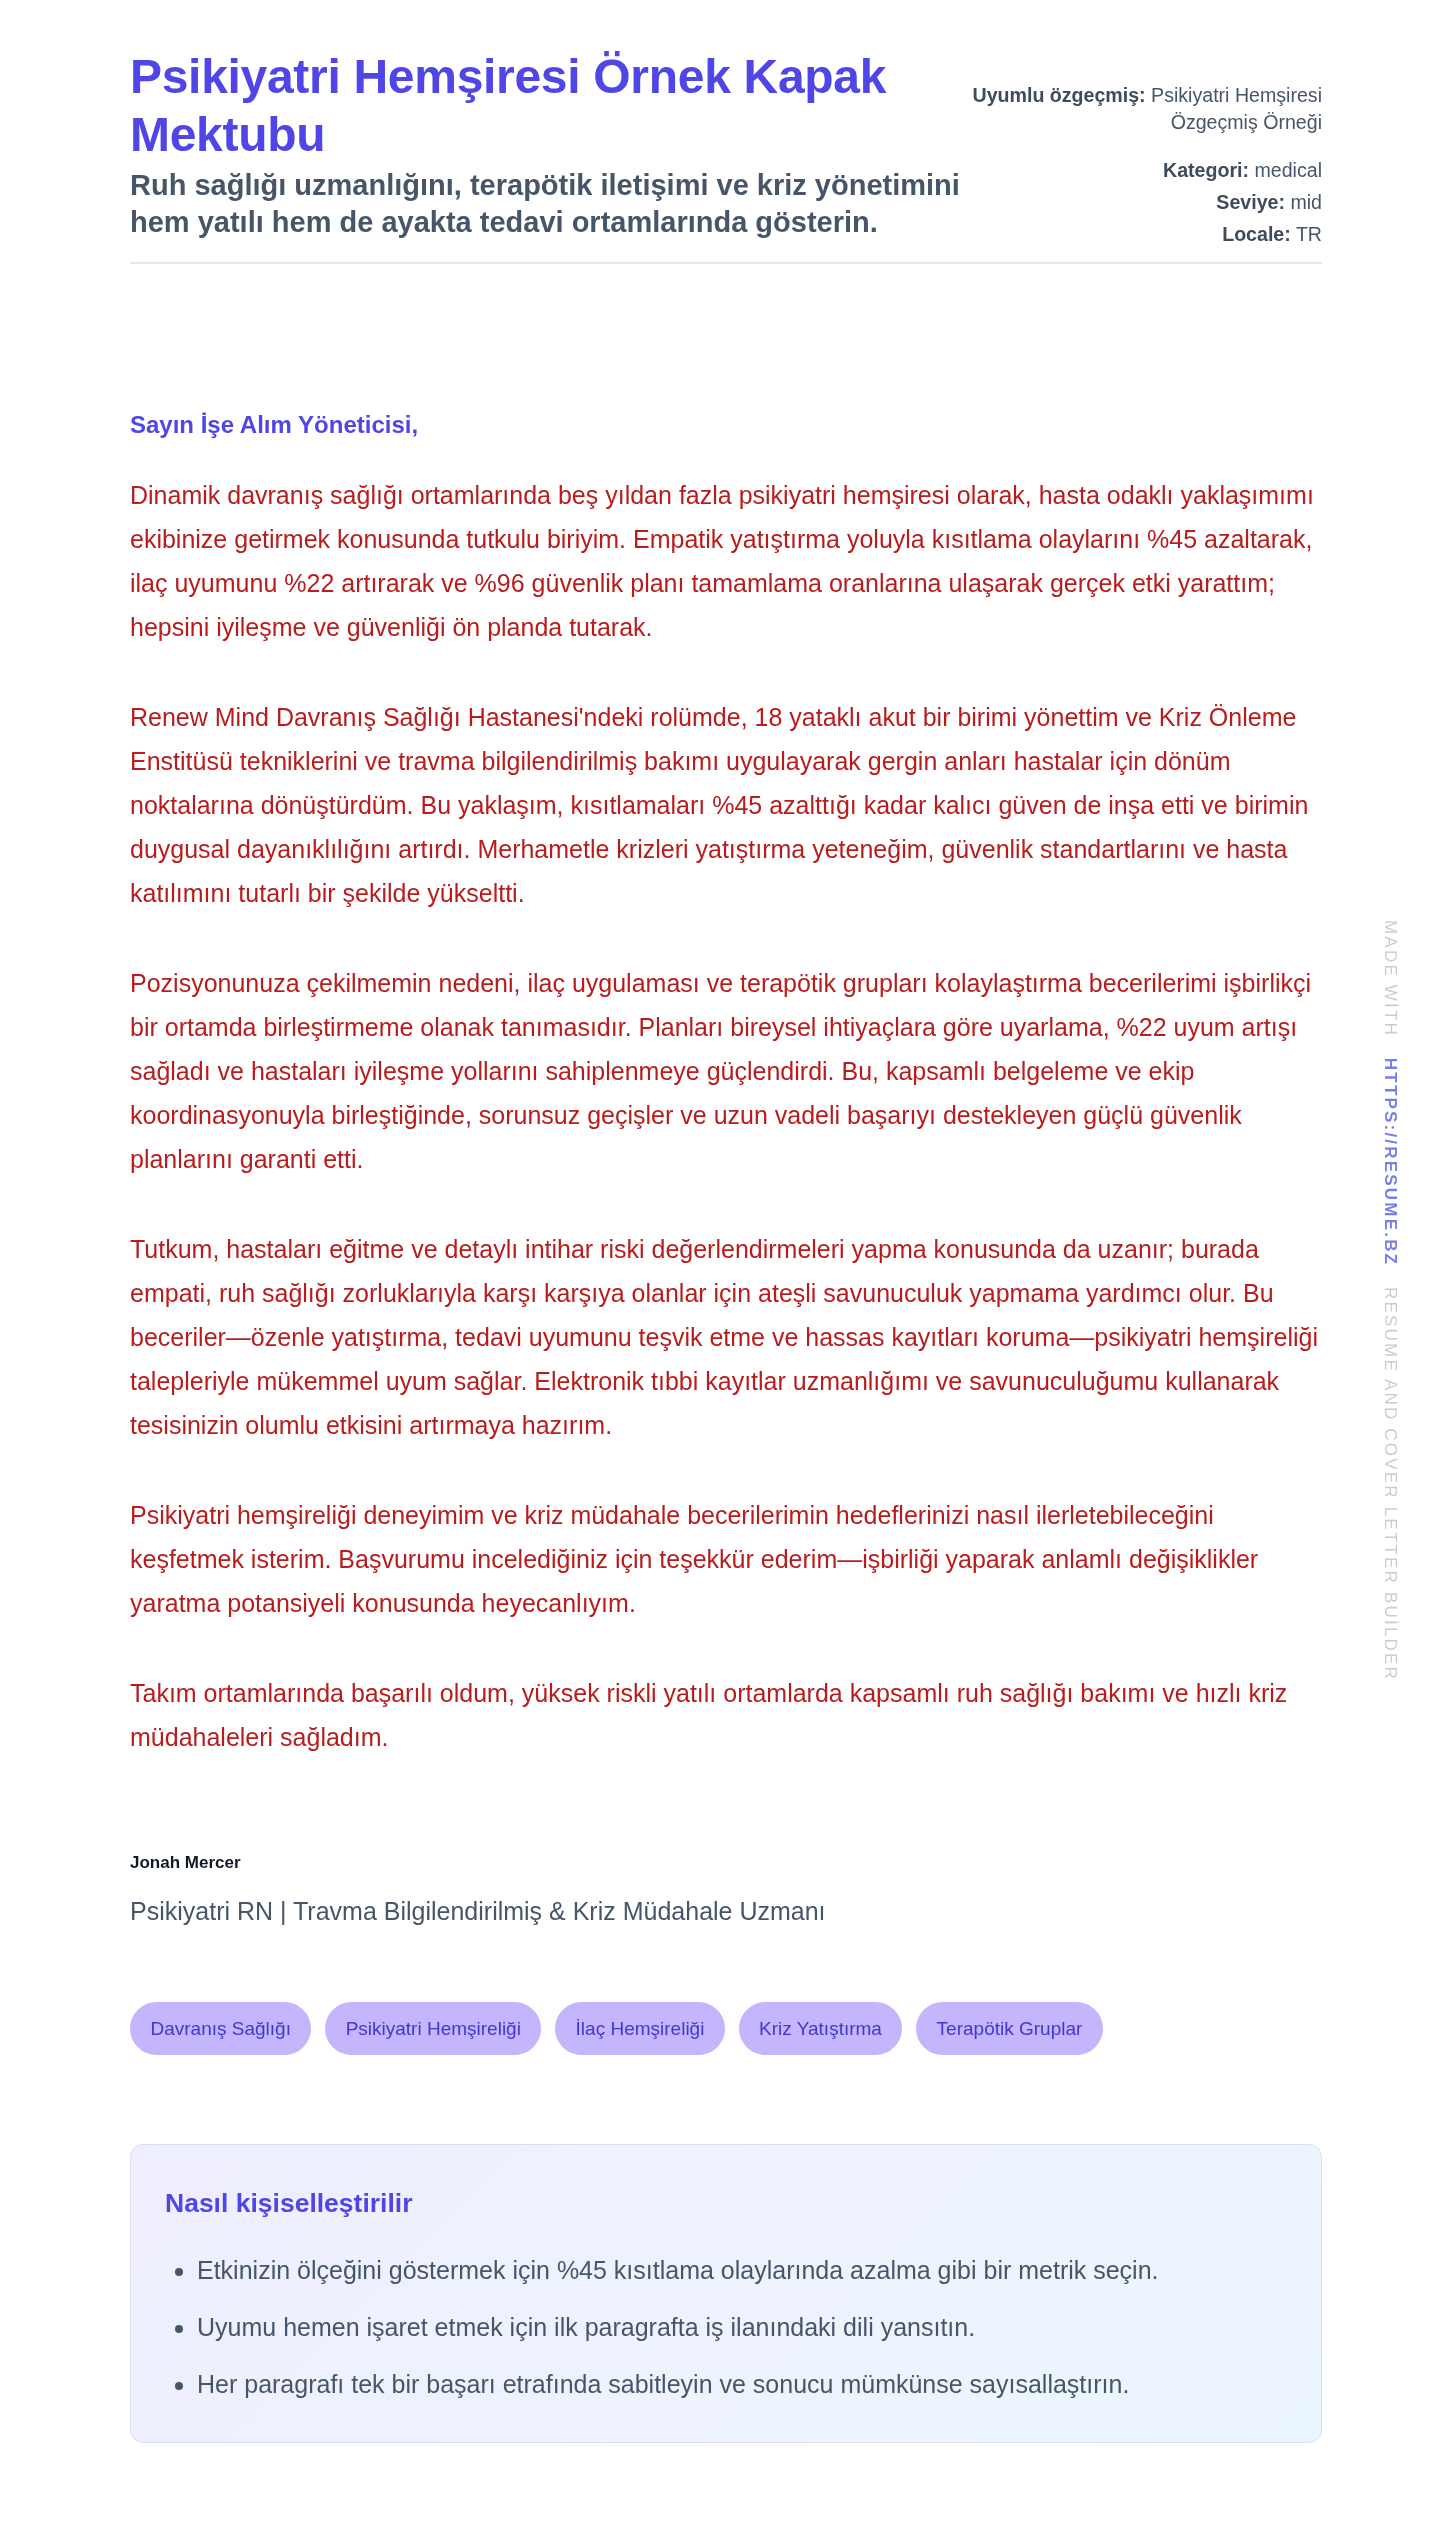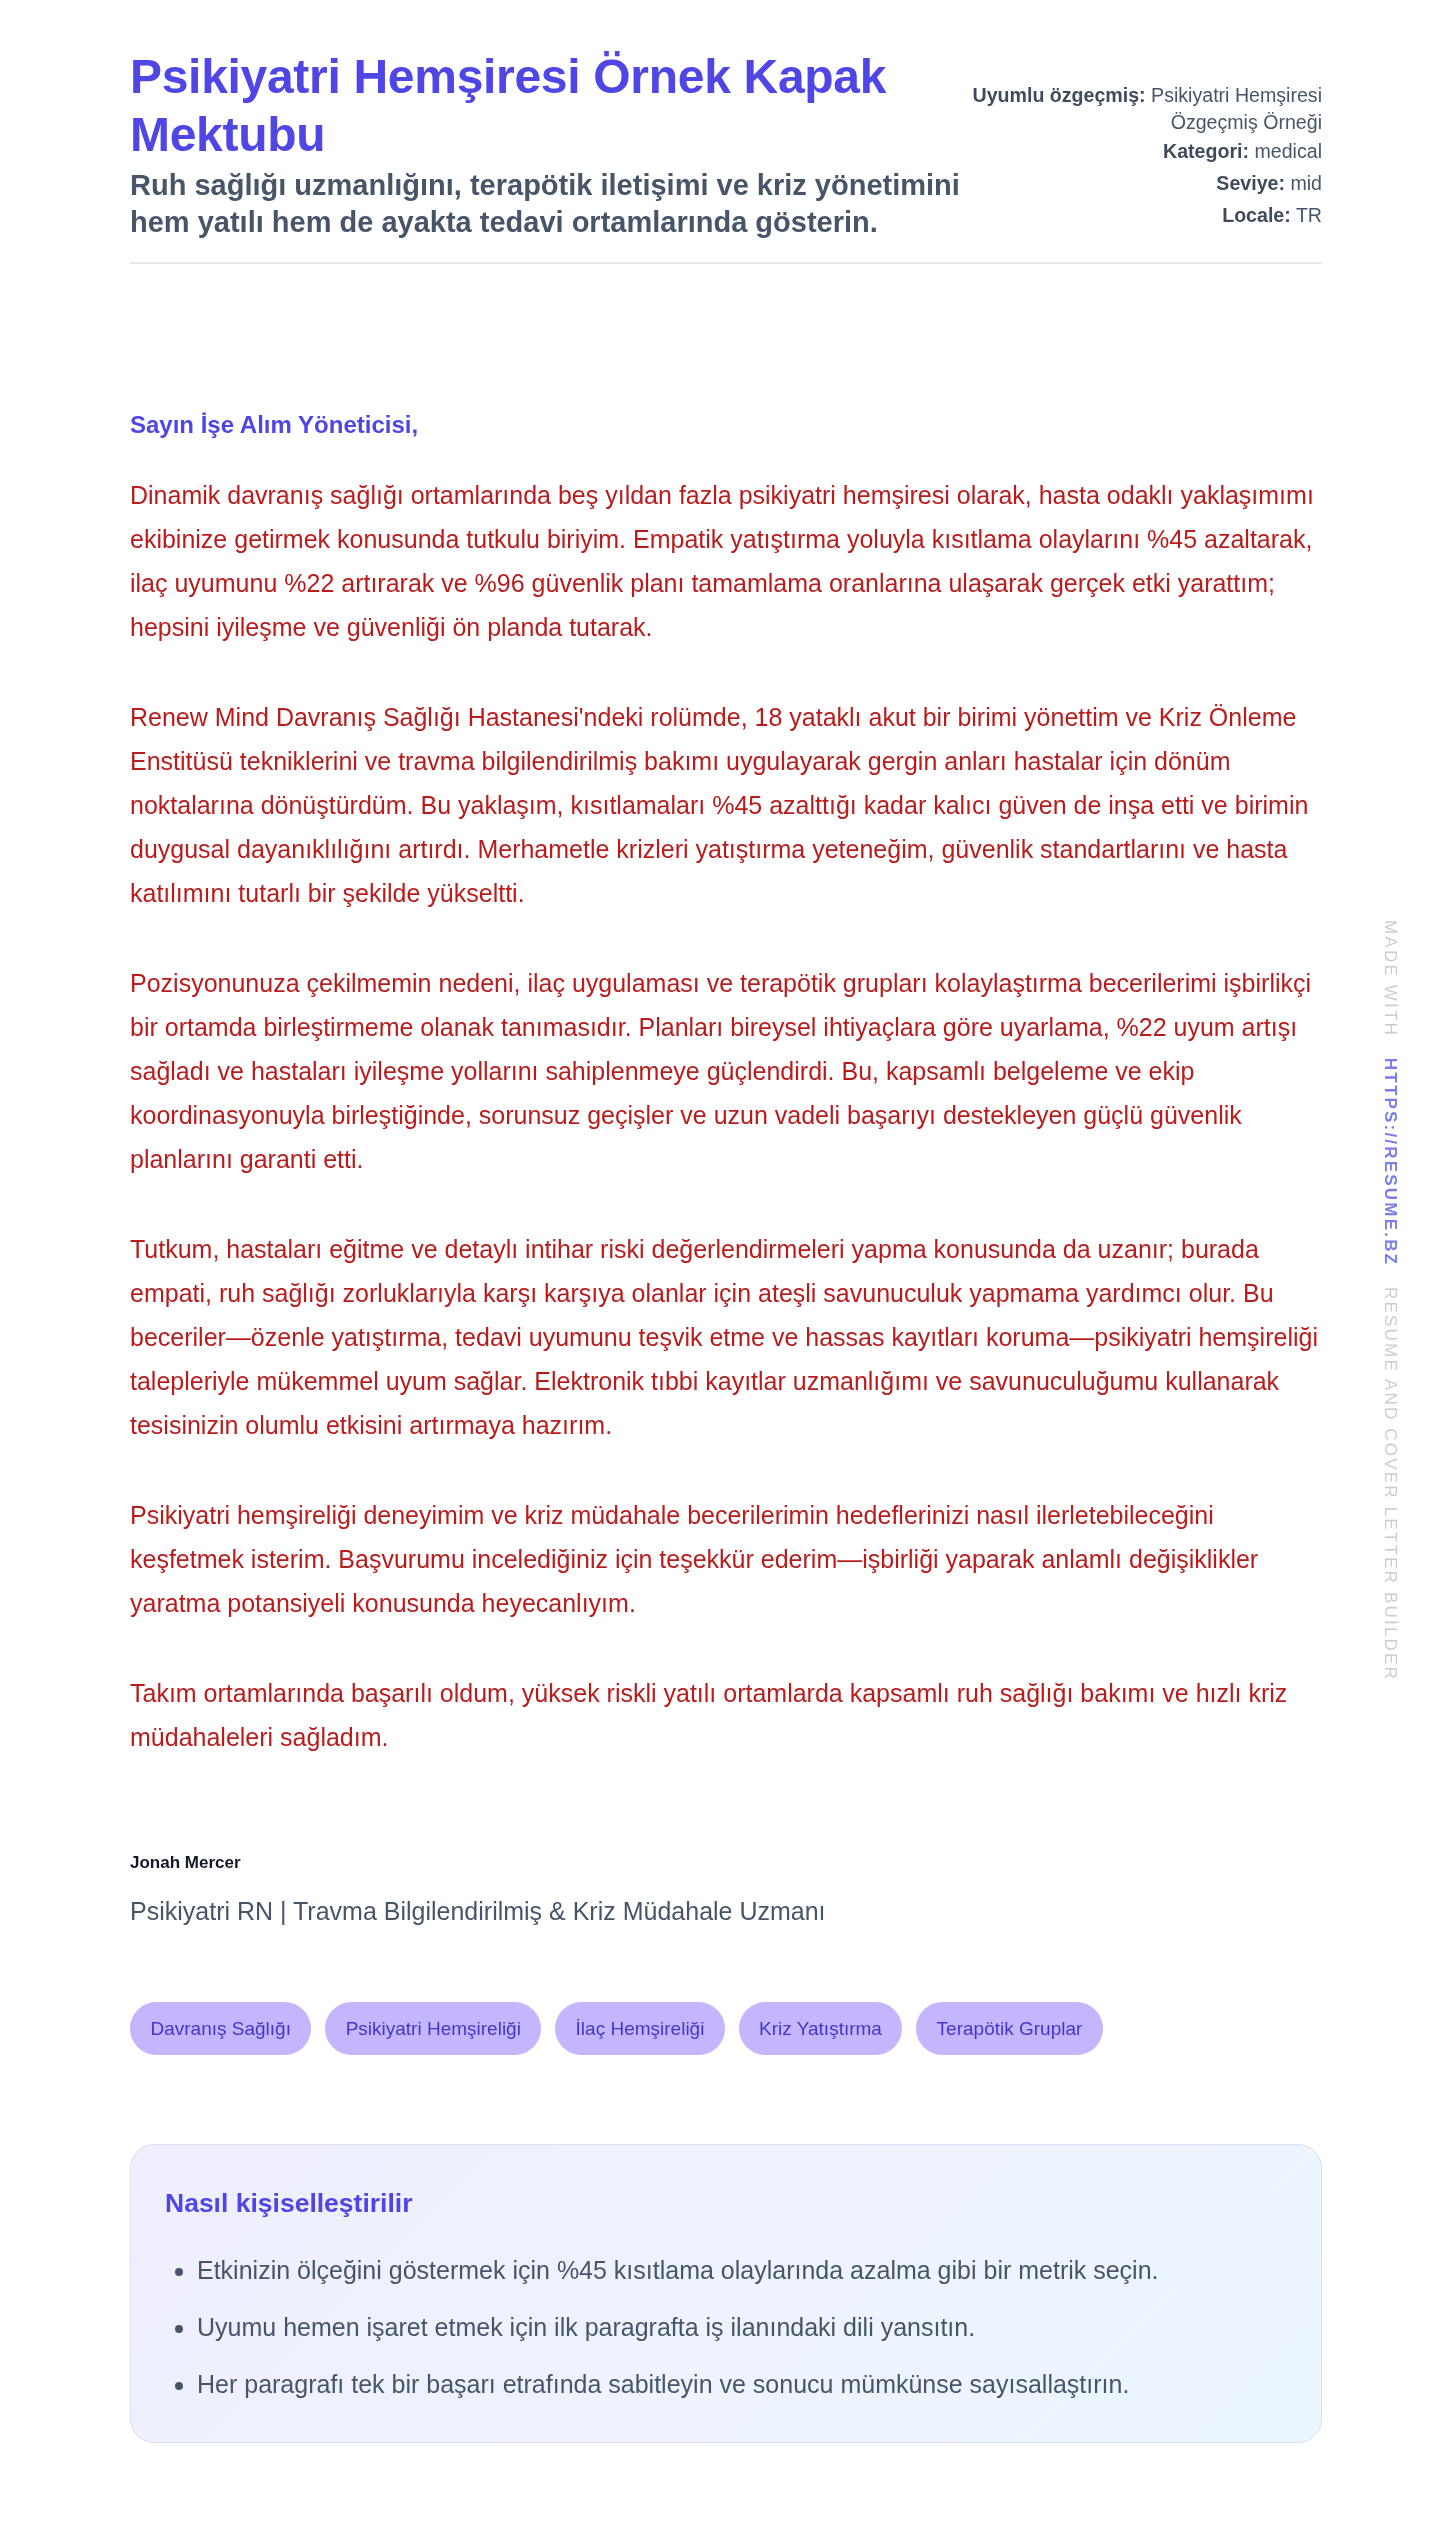--- a/index.html
+++ b/index.html
@@ -16,41 +16,41 @@
   }
   .subtitle {
     margin: 3.4px 0 0 0; width: 854px; font-size: 29px; line-height: 37px; font-weight: 700;
     color: #475569;
   }
   .meta {
     position: absolute; right: 0; top: 82px; width: 359px; text-align: right;
     font-size: 19.6px; line-height: 27px; color: #475569;
   }
   .meta .row { margin-bottom: 5.1px; }
-  .meta .row:first-child { margin-bottom: 2px; }
+  .meta .row:first-child { margin-bottom: 21px; }
   .meta .k { font-weight: 700; color: #3f4a5c; }
   .greeting {
     position: absolute; top: 408px; left: 0; margin: 0;
     font-size: 24px; line-height: 34px; font-weight: 700; color: #4f46e5;
   }
   .body { position: absolute; top: 473px; left: 0; width: 1192px; }
   .body p {
     margin: 0 0 46px 0; font-size: 25px; line-height: 44px; color: #b91c1c;
   }
   .signature { position: absolute; top: 1844px; left: 0; }
   .sig-name { font-size: 17px; line-height: 38px; font-weight: 700; color: #111827; margin: 0; }
   .sig-title { font-size: 25px; line-height: 38px; color: #475569; margin: 10.2px 0 0 0; }
   .tags { position: absolute; top: 2002px; left: 0; display: flex; gap: 13.7px; }
   .tag {
     background: #c4b5fd; color: #4338ca; font-size: 19px; line-height: 53px; height: 53px;
     padding: 0 20.5px; border-radius: 26.5px; white-space: nowrap;
   }
   .tips {
     position: absolute; top: 2144px; left: 0; width: 1192px; height: 299px; box-sizing: border-box;
-    border: 1.7px solid #dcdcf5; border-radius: 24px;
+    border: 1.7px solid #dcdcf5; border-radius: 13px;
     background: linear-gradient(135deg, #efeefe 0%, #eef4fe 60%, #ebf5fe 100%);
     padding: 39px 34px 0 34px;
   }
   .tips-title { margin: 0; font-size: 26.5px; line-height: 38px; font-weight: 700; color: #4f46e5; }
   .tips ul { margin: 31px 0 0 0; padding: 0 0 0 32px; }
   .tips li { font-size: 25px; line-height: 34px; color: #475569; margin-bottom: 23px; }
   .tips li::marker { color: #475569; }
   .watermark {
     position: absolute; left: 1378px; top: 920px; width: 34px; height: 700px;
   }

